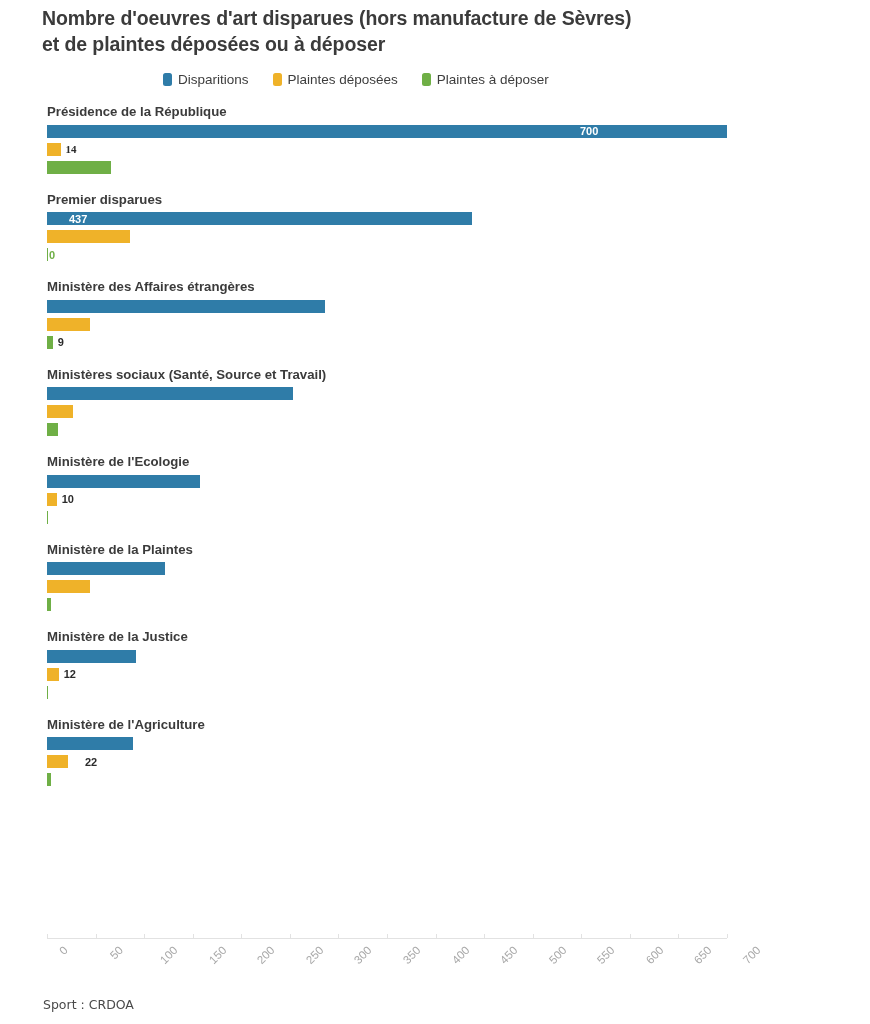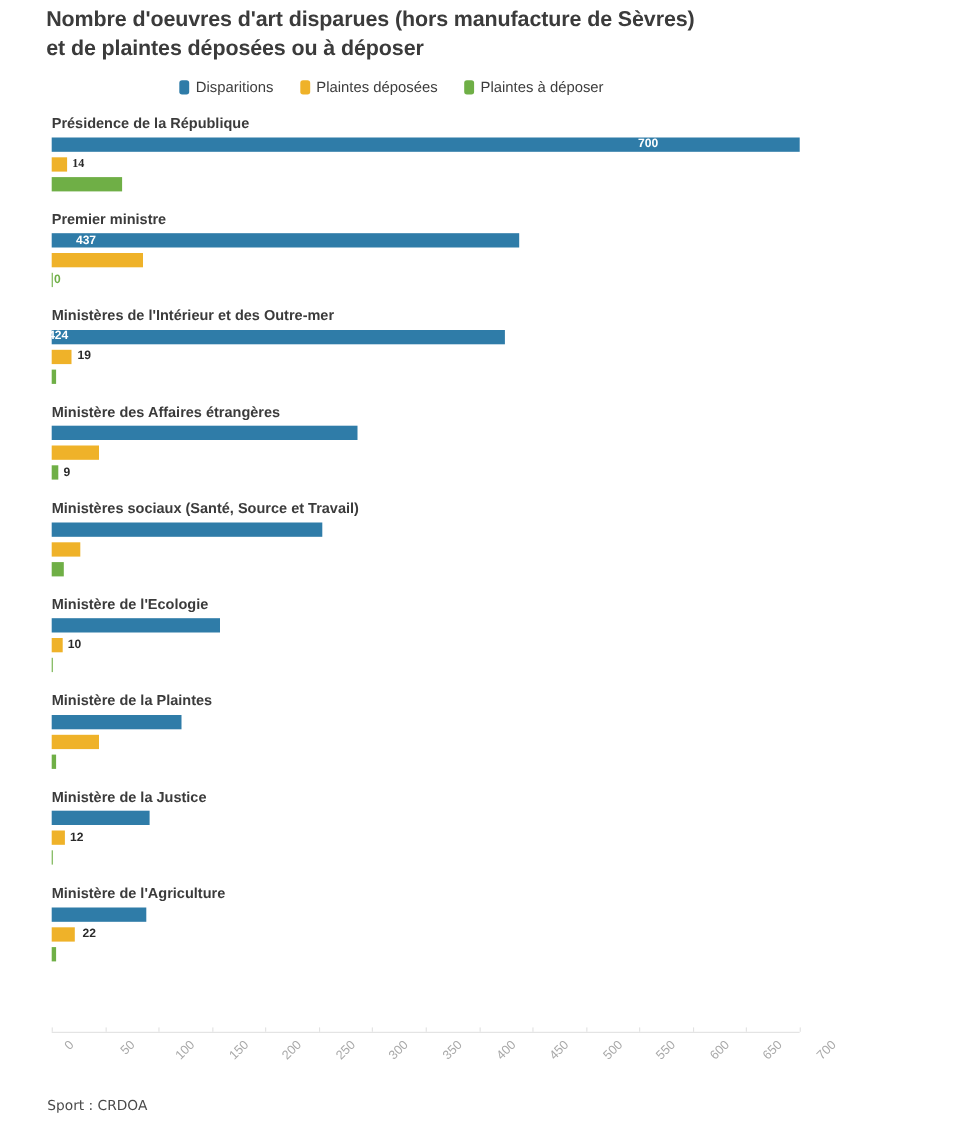--- a/index.html
+++ b/index.html
@@ -186,49 +186,35 @@
         <div class="bar-row">
           <div class="bar" style="width: 13.6px; background: rgb(239, 178, 41);"></div>
           <span class="bar-value outside" style="left: 18.6px; font-family: Liberation Serif, serif;">14</span>
         </div>
         <div class="bar-row">
           <div class="bar" style="width: 64.1143px; background: rgb(111, 175, 70);"></div>
           <span class="bar-value inside" style="left: 60.1143px; transform: translate(-100%, -50%);">66</span>
         </div>
       </div>
       <div class="group">
-        <div class="group-label">Premier ministre</div>
+        <div class="group-label">Premier disparues</div>
         <div class="bar-row">
           <div class="bar" style="width: 424.514px; background: rgb(47, 124, 168);"></div>
           <span class="bar-value inside" style="left: 420.514px; transform: translate(-100%, -50%);">437</span>
         </div>
         <div class="bar-row">
           <div class="bar" style="width: 82.5714px; background: rgb(239, 178, 41);"></div>
           <span class="bar-value inside" style="left: 78.5714px; transform: translate(-100%, -50%);">85</span>
         </div>
         <div class="bar-row">
           <div class="bar" style="width: 0px; background: rgb(111, 175, 70);"></div>
           <span class="bar-value outside-green" style="left: 2px;">0</span>
         </div>
       </div>
       <div class="group">
-        <div class="group-label">Ministères de l'Intérieur et des Outre-mer</div>
-        <div class="bar-row">
-          <div class="bar" style="width: 411.886px; background: rgb(47, 124, 168);"></div>
-          <span class="bar-value inside" style="left: 407.886px; transform: translate(-100%, -50%);">424</span>
-        </div>
-        <div class="bar-row">
-          <div class="bar" style="width: 18.4571px; background: rgb(239, 178, 41);"></div>
-          <span class="bar-value outside" style="left: 23.4571px;">19</span>
-        </div>
-        <div class="bar-row">
-          <div class="bar" style="width: 3.88571px; background: rgb(111, 175, 70);"></div>
-        </div>
-      </div>
-      <div class="group">
         <div class="group-label">Ministère des Affaires étrangères</div>
         <div class="bar-row">
           <div class="bar" style="width: 277.829px; background: rgb(47, 124, 168);"></div>
           <span class="bar-value inside" style="left: 273.829px; transform: translate(-100%, -50%);">286</span>
         </div>
         <div class="bar-row">
           <div class="bar" style="width: 42.7429px; background: rgb(239, 178, 41);"></div>
           <span class="bar-value inside" style="left: 38.7429px; transform: translate(-100%, -50%);">44</span>
         </div>
         <div class="bar-row">
@@ -293,21 +279,21 @@
         </div>
       </div>
       <div class="group">
         <div class="group-label">Ministère de l'Agriculture</div>
         <div class="bar-row">
           <div class="bar" style="width: 86.4571px; background: rgb(47, 124, 168);"></div>
           <span class="bar-value inside" style="left: 82.4571px; transform: translate(-100%, -50%);">89</span>
         </div>
         <div class="bar-row">
           <div class="bar" style="width: 21.3714px; background: rgb(239, 178, 41);"></div>
-          <span class="bar-value outside" style="left: 28px;">22</span>
+          <span class="bar-value outside" style="left: 38px;">22</span>
         </div>
         <div class="bar-row">
           <div class="bar" style="width: 3.88571px; background: rgb(111, 175, 70);"></div>
         </div>
       </div>
     </div>
 
   <div class="axis" id="axis">
       <div class="axis-tick" style="left: 0px;"></div>
       <div class="tick-label" style="left: 8px;">0</div>

